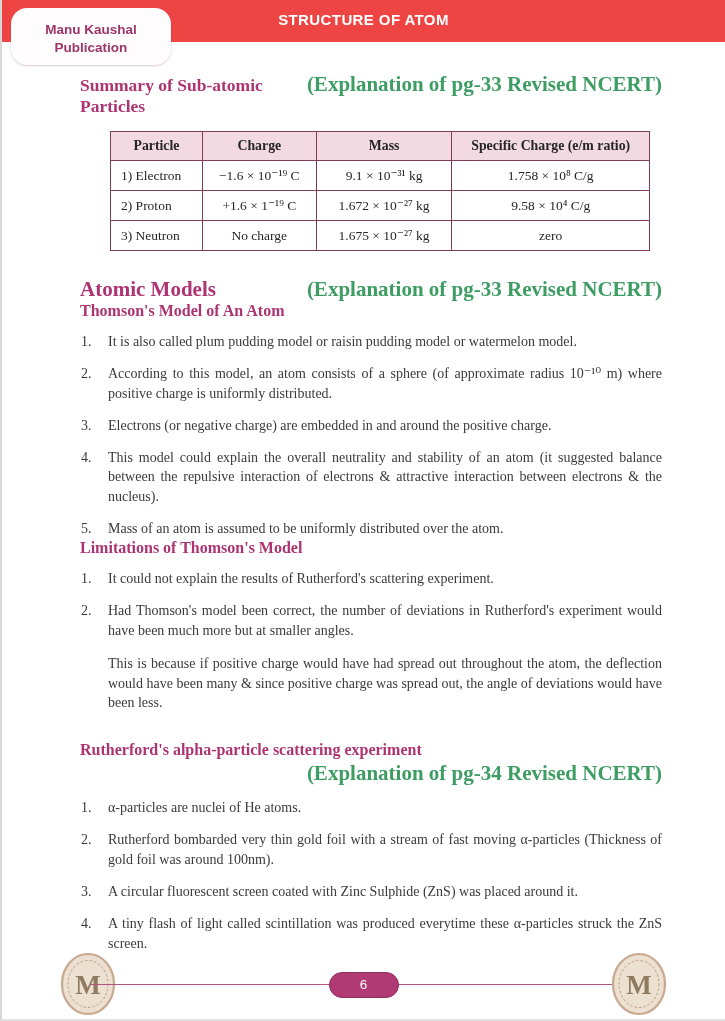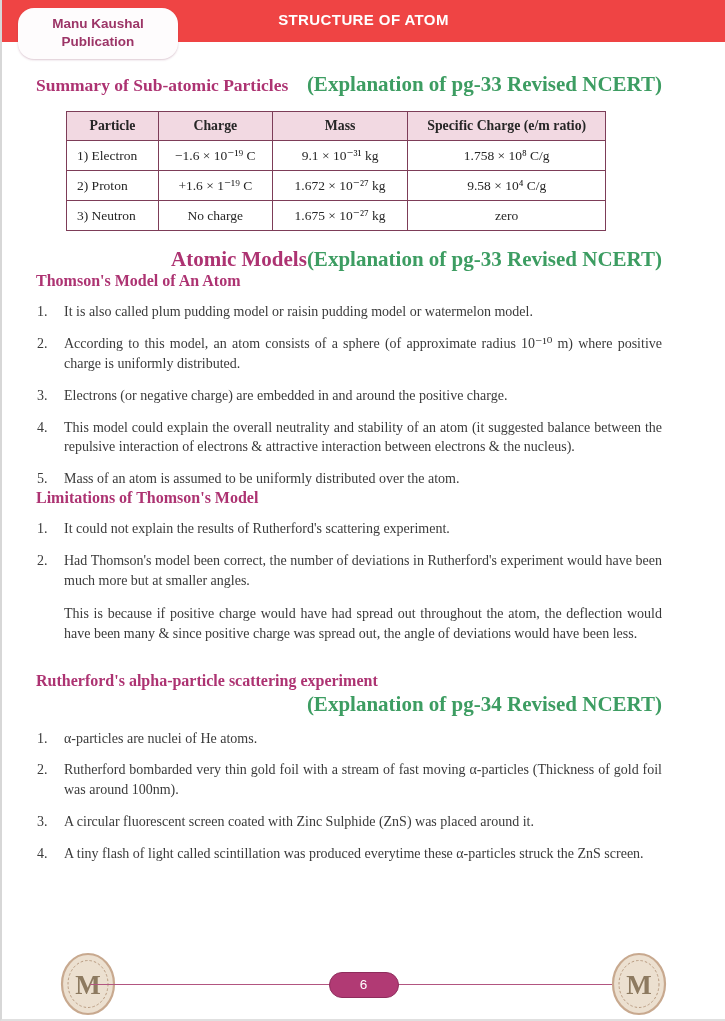--- a/index.html
+++ b/index.html
@@ -28,39 +28,39 @@
     left: 0; right: 0; top: 11px;
     text-align: center;
     color: #ffffff;
     font-family: "Liberation Sans", "DejaVu Sans", sans-serif;
     font-weight: bold;
     font-size: 15px;
     letter-spacing: 0.4px;
   }
   .publisher-tab {
     position: absolute;
-    left: 16px; top: 8px;
+    left: 9px; top: 8px;
     width: 160px;
-    padding: 7px 4px 8px 4px;
+    padding: 13px 4px 8px 4px;
     background: #fefcfd;
     border-radius: 16px;
     text-align: center;
     z-index: 2;
     box-shadow: 0 1px 2px rgba(120,40,80,0.25);
   }
   .publisher-tab div {
     color: #9c3567;
     font-family: "Liberation Sans", "DejaVu Sans", sans-serif;
     font-weight: bold;
     font-size: 13.5px;
     line-height: 1.35;
   }
 
   
-  .content { padding: 0 63px 0 34px; }
+  .content { padding: 0 63px 0 78px; }
 
   .heading-row {
     display: flex;
     justify-content: space-between;
     align-items: baseline;
     margin-top: 30px;
   }
   .h-maroon {
     color: #ad3372;
     font-weight: bold;
@@ -210,21 +210,21 @@
         </tr>
         <tr>
           <td class="first">3) Neutron</td>
           <td>No charge</td>
           <td>1.675 × 10⁻²⁷ kg</td>
           <td>zero</td>
         </tr>
       </tbody>
     </table>
 
-    <div class="heading-row" style="margin-top:16px;justify-content:flex-end;">
+    <div class="heading-row" style="margin-top:26px;">
       <span class="h-maroon h-xl">Atomic Models</span>
       <span class="note-green">(Explanation of pg-33 Revised NCERT)</span>
     </div>
 
     <div class="h-maroon h-sub">Thomson's Model of An Atom</div>
     <ol class="list">
       <li>It is also called plum pudding model or raisin pudding model or watermelon model.</li>
       <li>According to this model, an atom consists of a sphere (of approximate radius 10⁻¹⁰ m) where positive charge is uniformly distributed.</li>
       <li>Electrons (or negative charge) are embedded in and around the positive charge.</li>
       <li>This model could explain the overall neutrality and stability of an atom (it suggested balance between the repulsive interaction of electrons &amp; attractive interaction between electrons &amp; the nucleus).</li>

